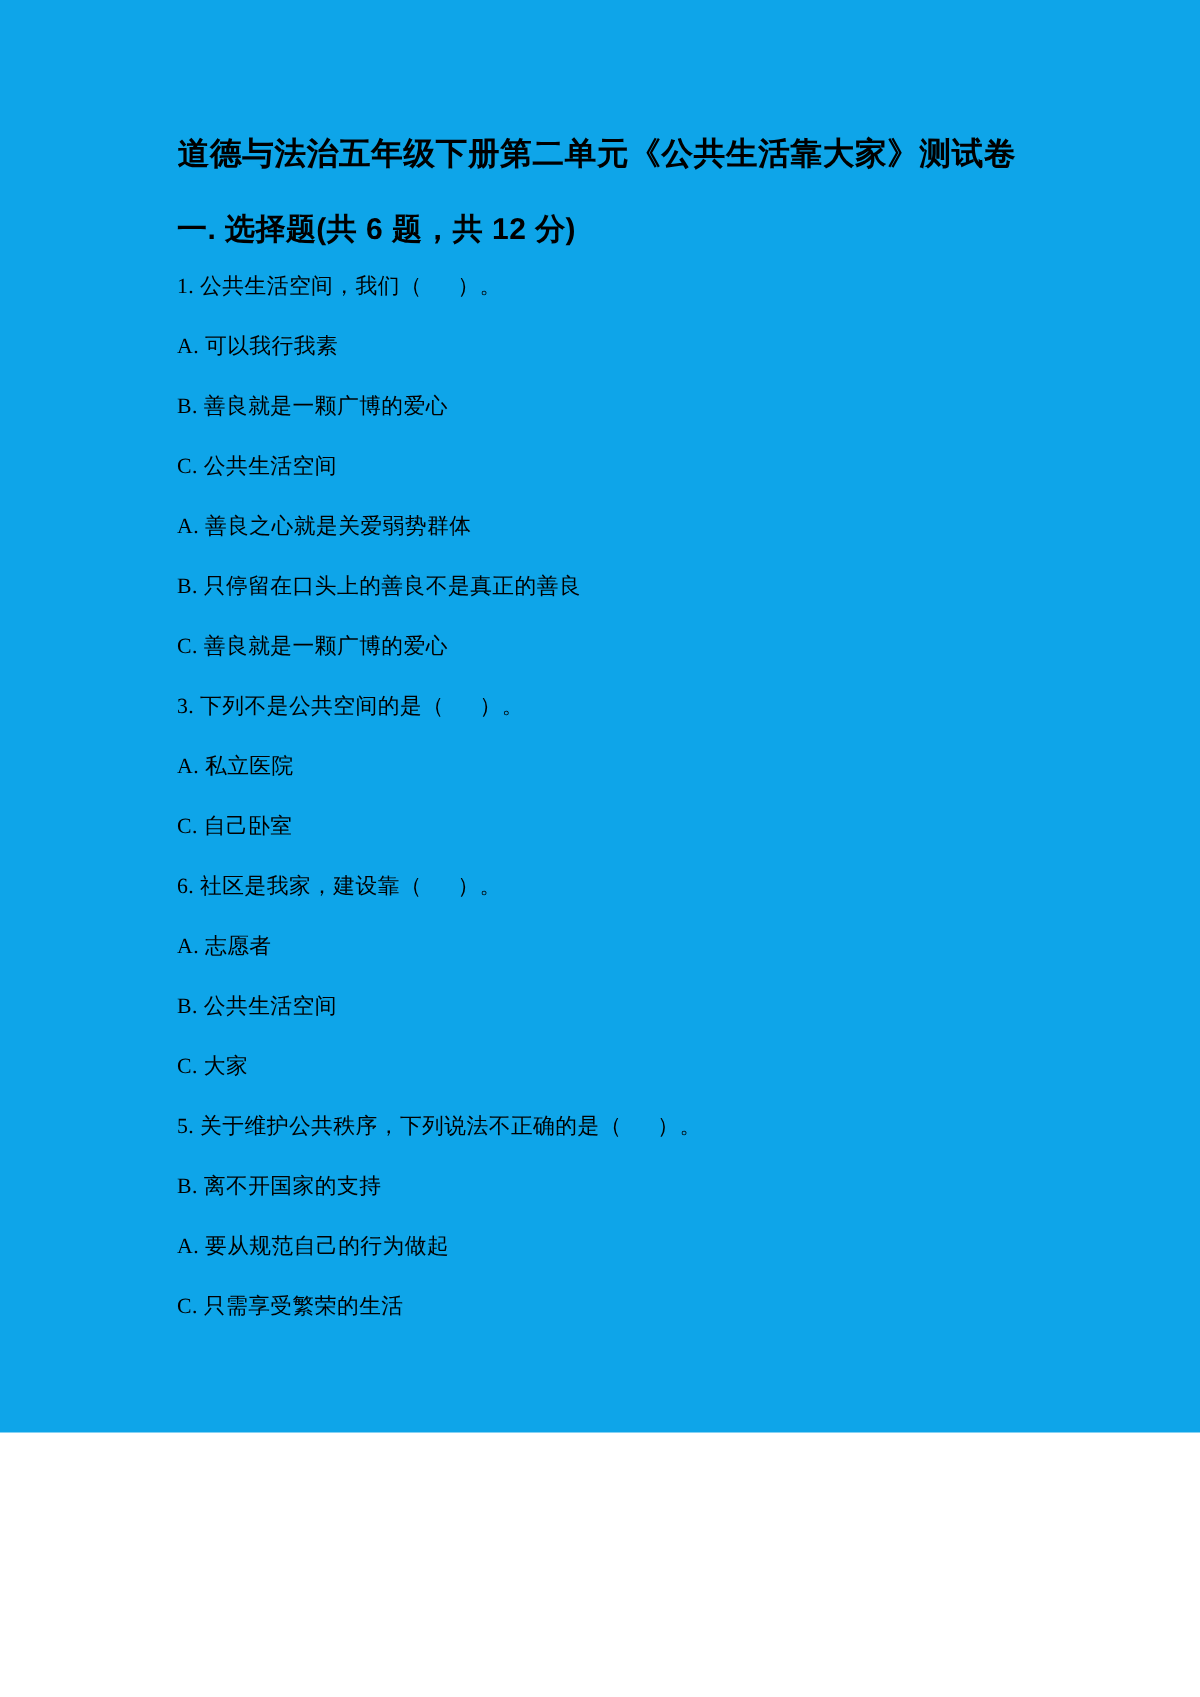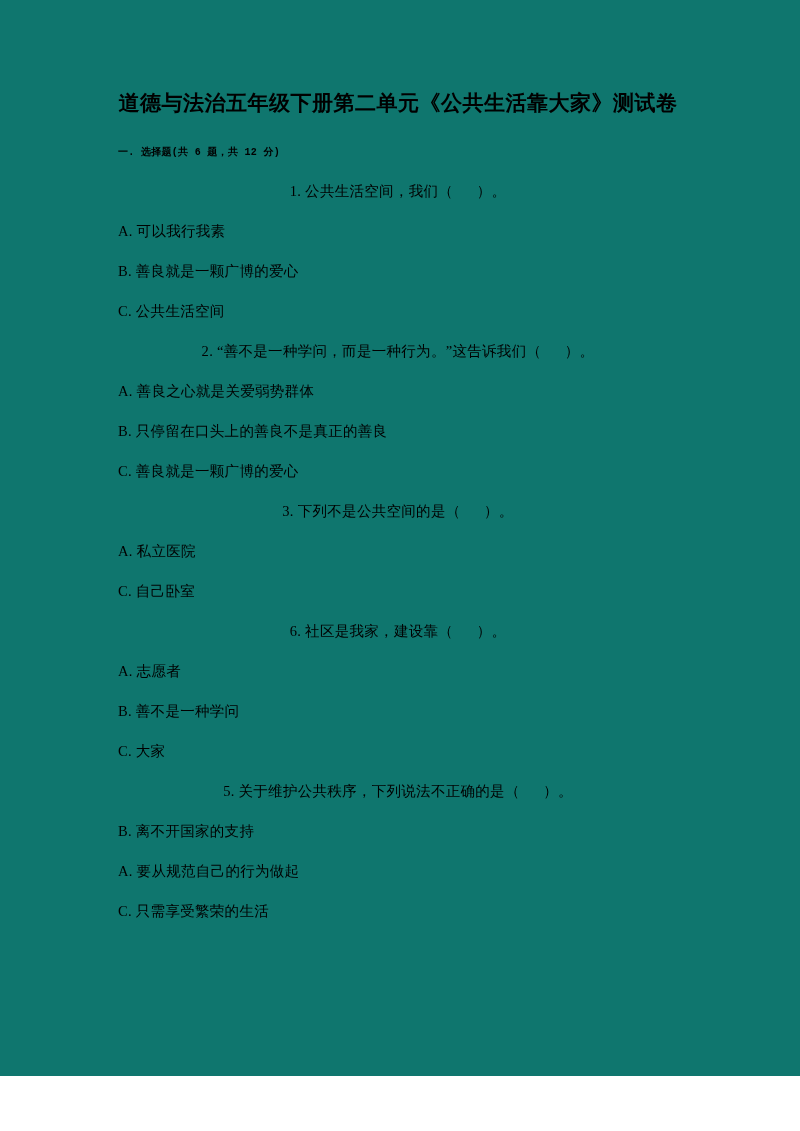--- a/index.html
+++ b/index.html
@@ -13,89 +13,87 @@
     font-family: "Liberation Serif", "DejaVu Serif", serif;
     color: #000000;
     position: relative;
     overflow: hidden;
   }
   .page {
     position: absolute;
     left: 0;
     top: 0;
     width: 800px;
-    height: 1076px;
-    background: #0f766e;
+    height: 955px;
+    background: #0ea5e9;
   }
   .content {
     position: absolute;
     left: 118px;
     top: 86px;
     width: 560px;
   }
   .doc-title {
     font-family: "Liberation Sans", "DejaVu Sans", sans-serif;
     font-weight: bold;
     font-size: 21px;
     line-height: 34px;
     text-align: center;
     letter-spacing: 0.5px;
     margin: 0 0 22px 0;
     color: #000;
   }
   .section-heading {
-    font-family: Liberation Mono, monospace;
+    font-family: Liberation Sans, sans-serif;
     font-weight: bold;
-    font-size: 10px;
+    font-size: 20px;
     line-height: 22px;
     margin: 0 0 16px 0;
     letter-spacing: 0.3px;
   }
   .q-line {
     font-size: 14.5px;
     line-height: 22px;
     margin: 0 0 18px 0;
     letter-spacing: 0.3px;
     white-space: pre-wrap;
   }
   .q-stem {
     margin-bottom: 18px;
-    text-align: center;
   }
   .q-option {
     margin-bottom: 18px;
   }
 </style>
 </head>
 <body>
 
 <div class="page">
   <div class="content">
 
     <h1 class="doc-title">道德与法治五年级下册第二单元《公共生活靠大家》测试卷</h1>
 
     <div class="section-heading">一. 选择题(共 6 题，共 12 分)</div>
 
     <div class="q-line q-stem">1. 公共生活空间，我们（      ）。</div>
     <div class="q-line q-option">A. 可以我行我素</div>
     <div class="q-line q-option">B. 善良就是一颗广博的爱心</div>
     <div class="q-line q-option">C. 公共生活空间</div>
 
-    <div class="q-line q-stem">2. “善不是一种学问，而是一种行为。”这告诉我们（      ）。</div>
     <div class="q-line q-option">A. 善良之心就是关爱弱势群体</div>
     <div class="q-line q-option">B. 只停留在口头上的善良不是真正的善良</div>
     <div class="q-line q-option">C. 善良就是一颗广博的爱心</div>
 
     <div class="q-line q-stem">3. 下列不是公共空间的是（      ）。</div>
     <div class="q-line q-option">A. 私立医院</div>
     <div class="q-line q-option">C. 自己卧室</div>
 
     <div class="q-line q-stem">6. 社区是我家，建设靠（      ）。</div>
     <div class="q-line q-option">A. 志愿者</div>
-    <div class="q-line q-option">B. 善不是一种学问</div>
+    <div class="q-line q-option">B. 公共生活空间</div>
     <div class="q-line q-option">C. 大家</div>
 
     <div class="q-line q-stem">5. 关于维护公共秩序，下列说法不正确的是（      ）。</div>
     <div class="q-line q-option">B. 离不开国家的支持</div>
     <div class="q-line q-option">A. 要从规范自己的行为做起</div>
     <div class="q-line q-option">C. 只需享受繁荣的生活</div>
 
   </div>
 </div>
 

